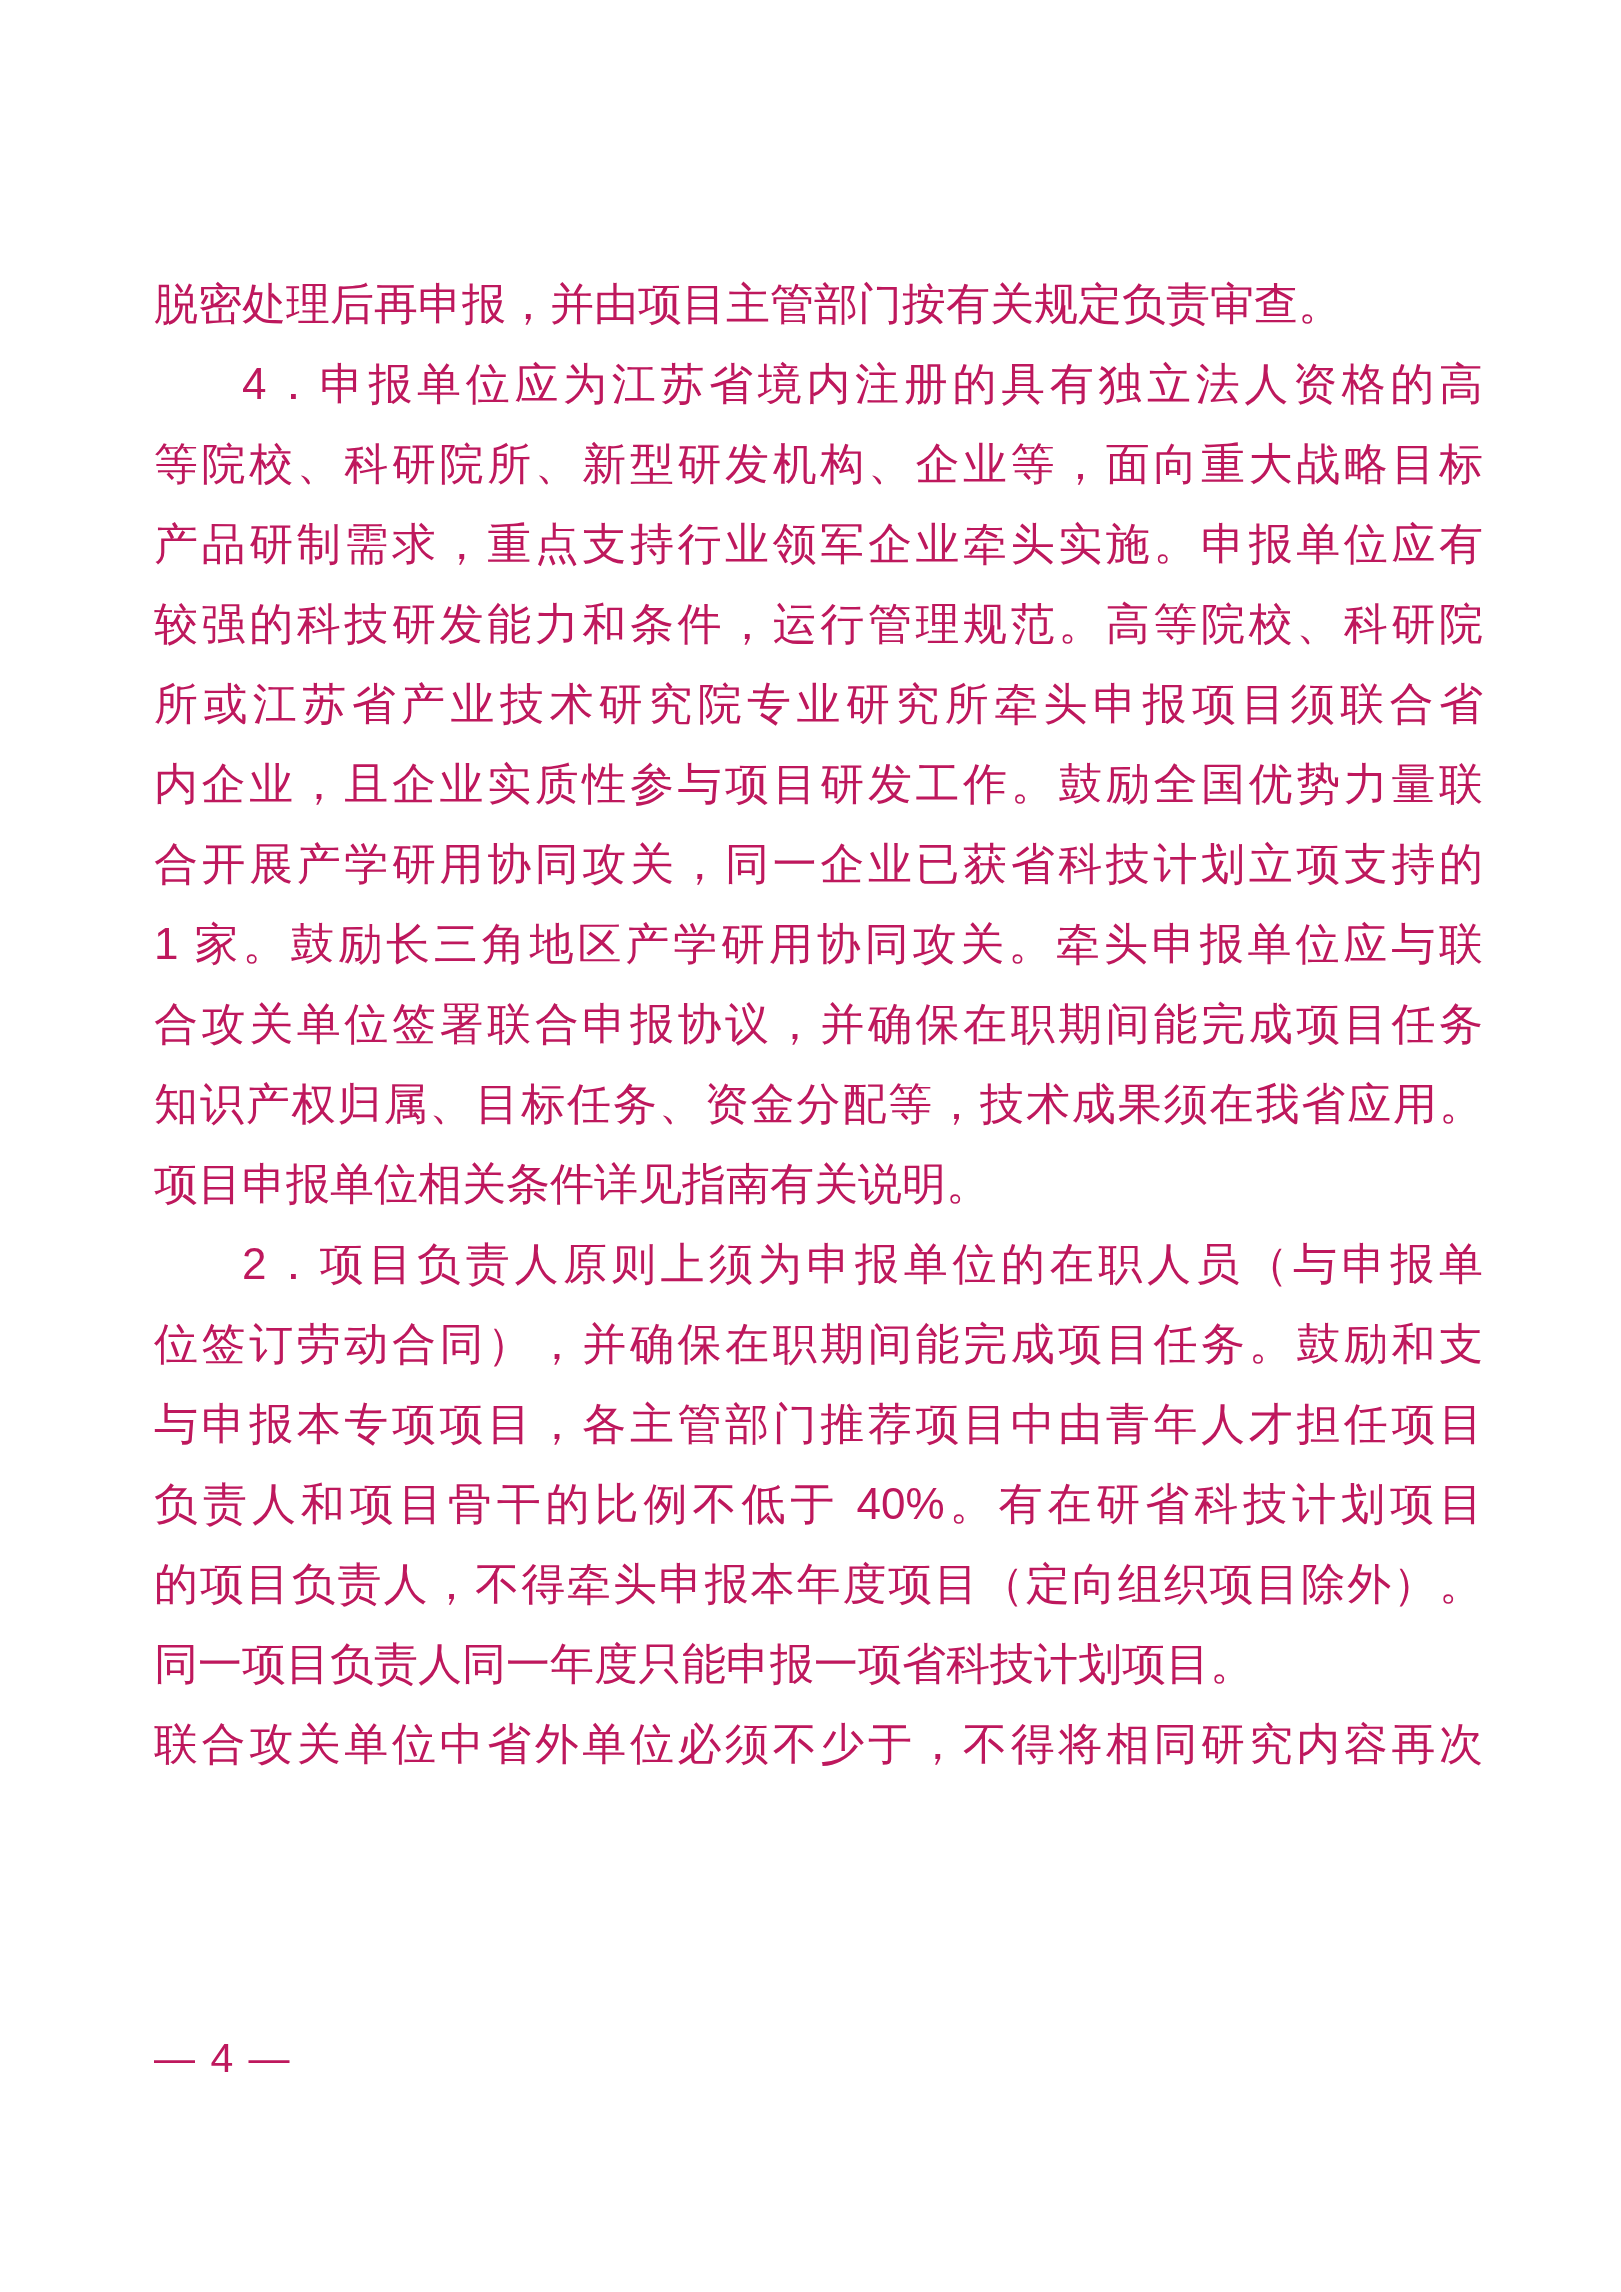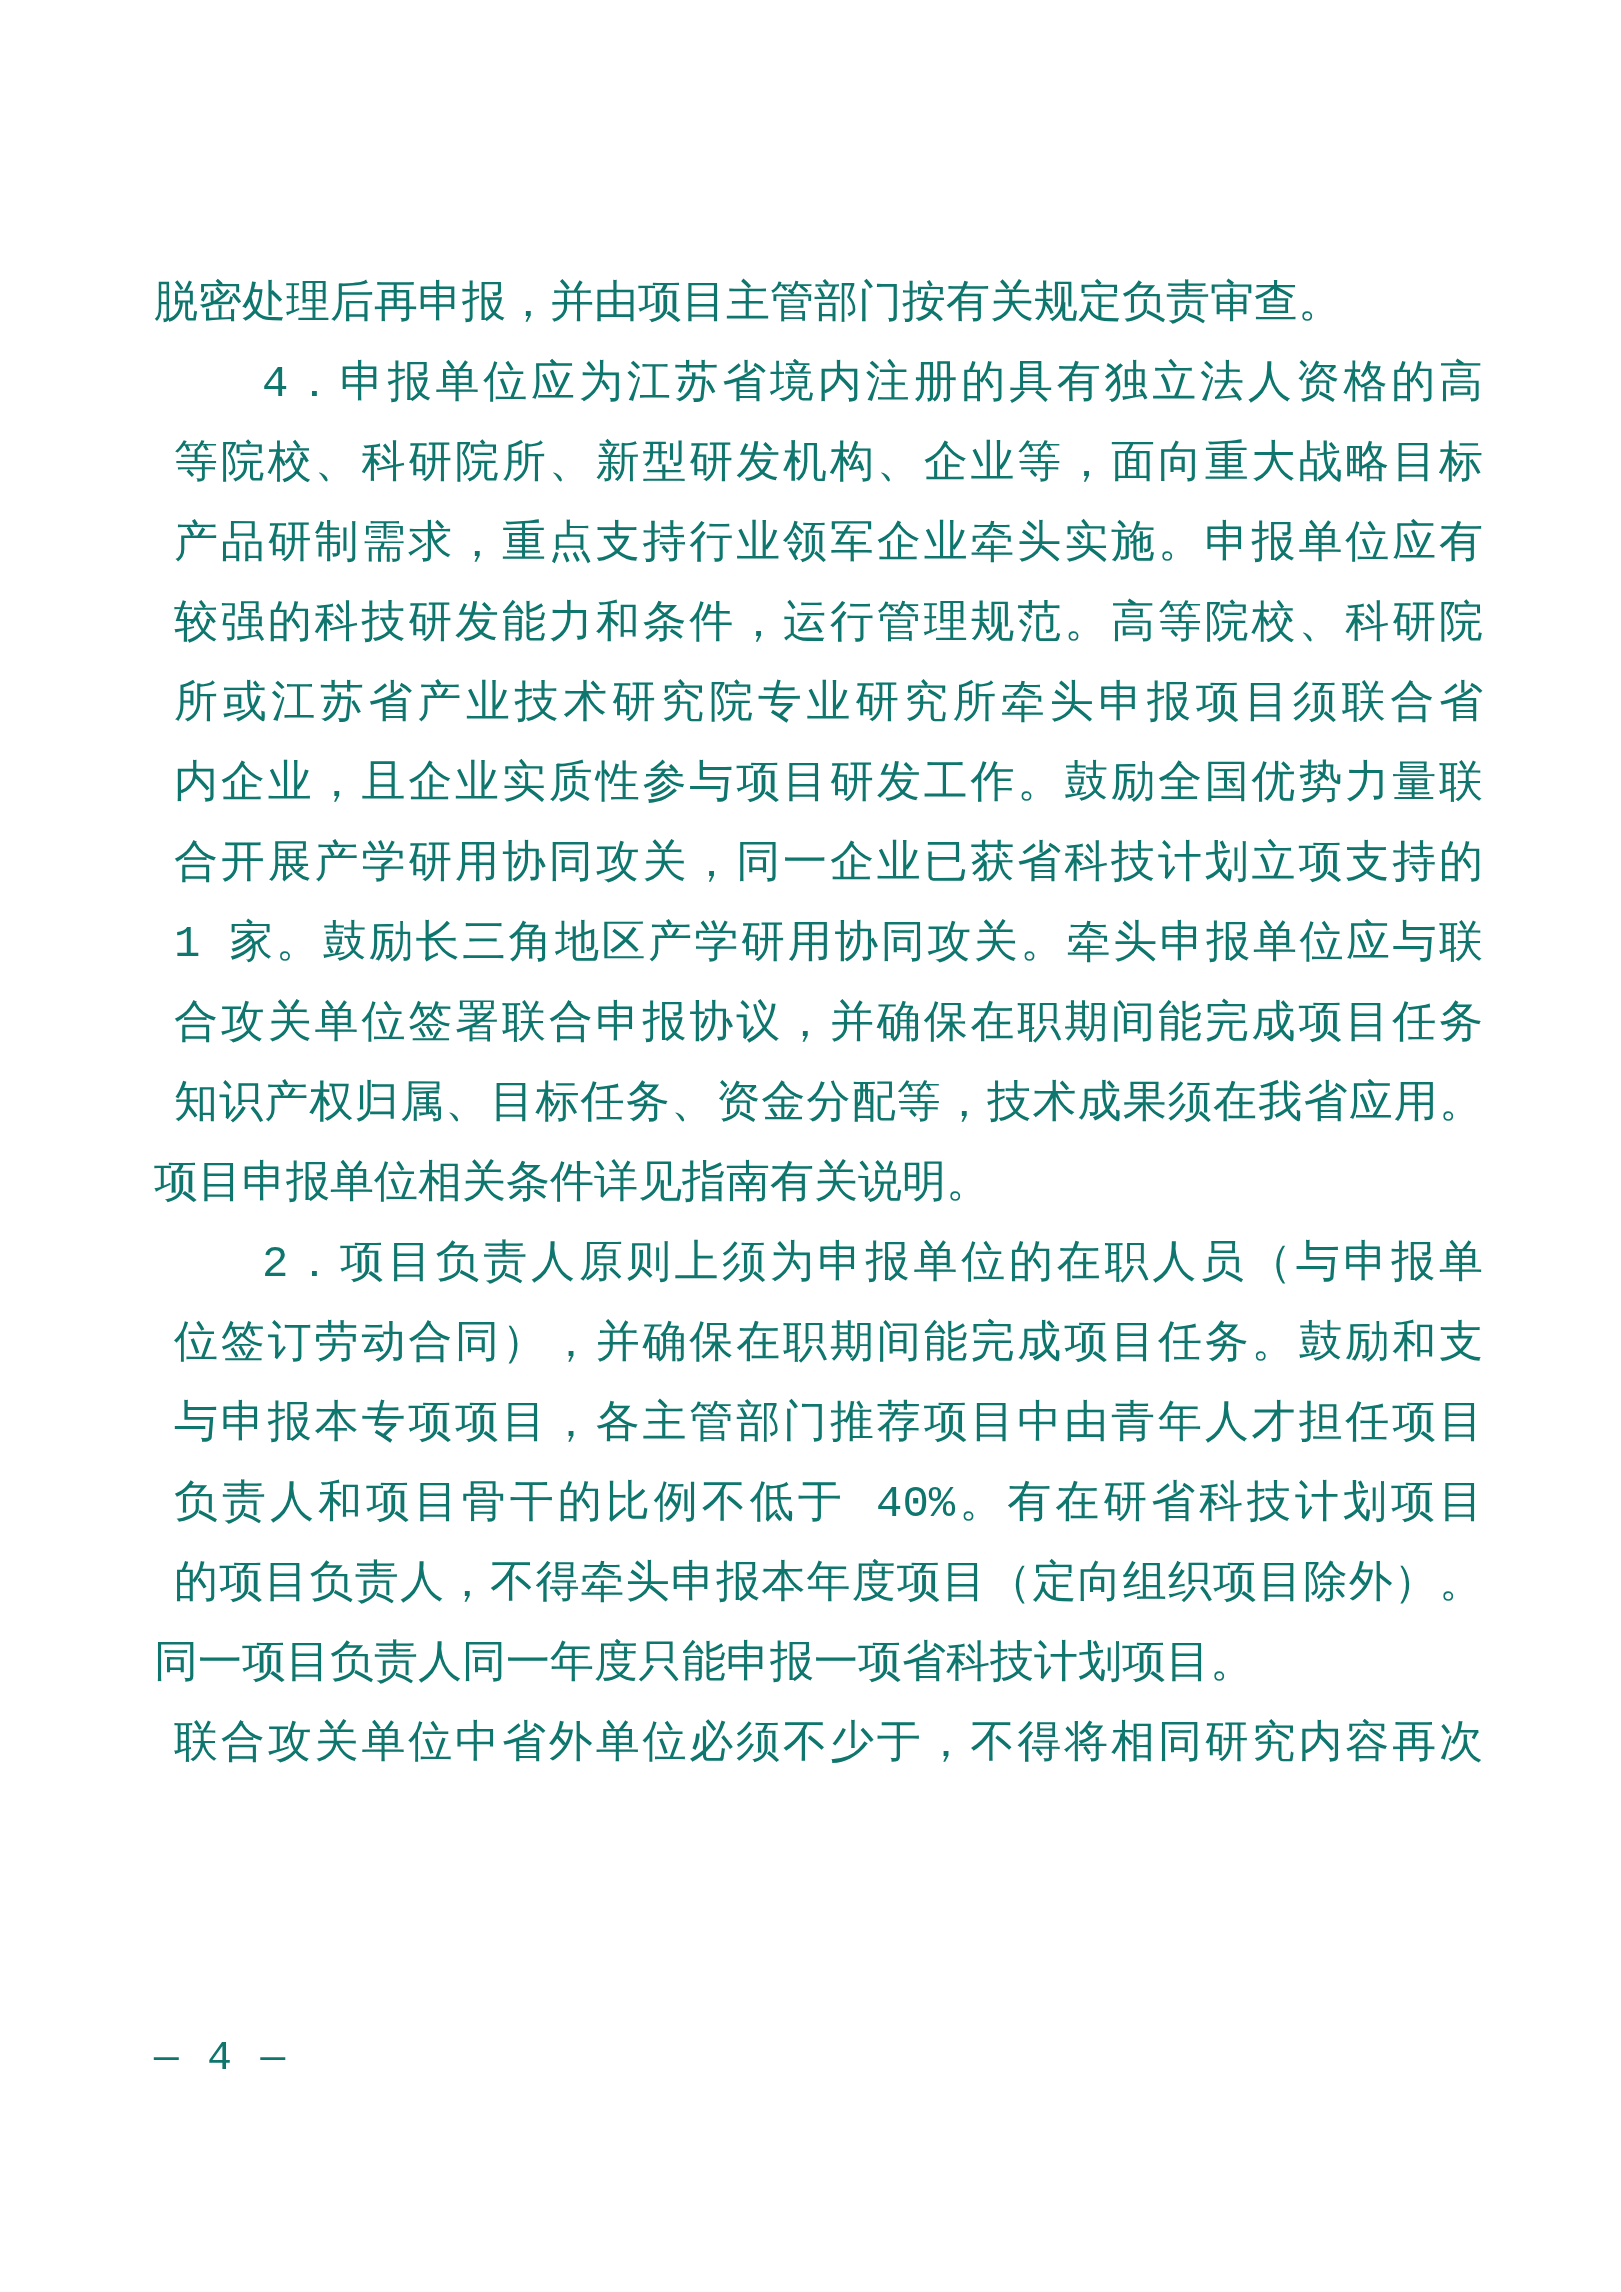--- a/index.html
+++ b/index.html
@@ -5,43 +5,42 @@
   html, body {
     margin: 0;
     padding: 0;
     background: #ffffff;
   }
   .page {
     position: relative;
     width: 1621px;
     height: 2293px;
     background: #ffffff;
-    color: #0f766e;
-    font-family: Liberation Mono, monospace;
+    color: #be185d;
+    font-family: Liberation Sans, sans-serif;
     overflow: hidden;
   }
   .body-text {
     position: absolute;
     left: 154px;
     top: 264px;
     width: 1329px;
     font-size: 44px;
   }
   .line {
     display: block;
     height: 80px;
     line-height: 80px;
     text-align: left;
     white-space: nowrap;
   }
   .line.justify {
     text-align: justify;
     text-align-last: justify;
     white-space: normal;
-    margin-left: 20px;
   }
   .line.indent {
     text-indent: 88px;
   }
   .footer {
     position: absolute;
     left: 154px;
     top: 2035px;
     font-size: 41px;
     line-height: 47px;

